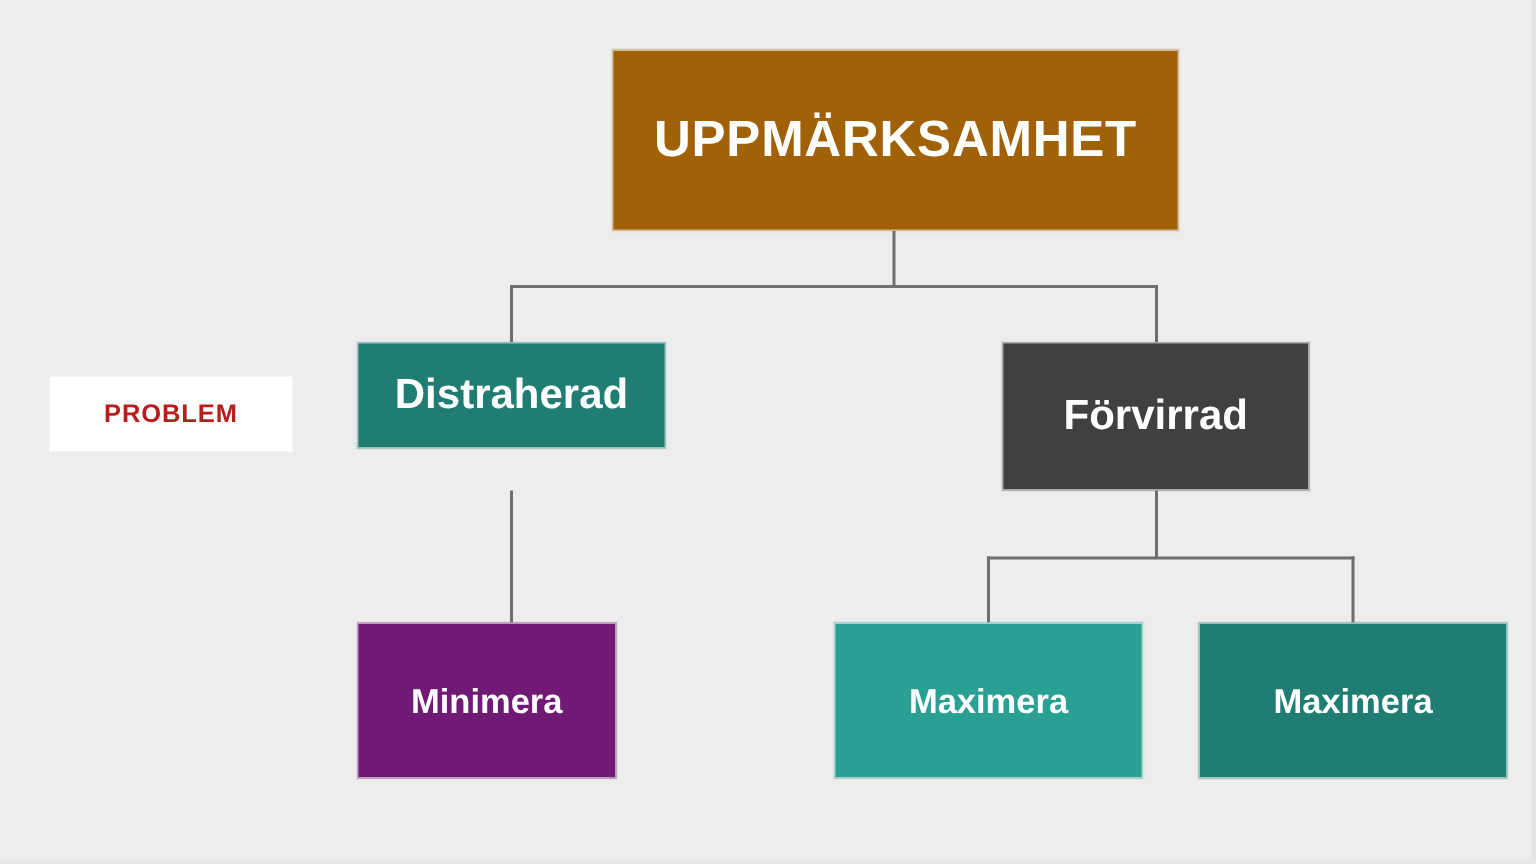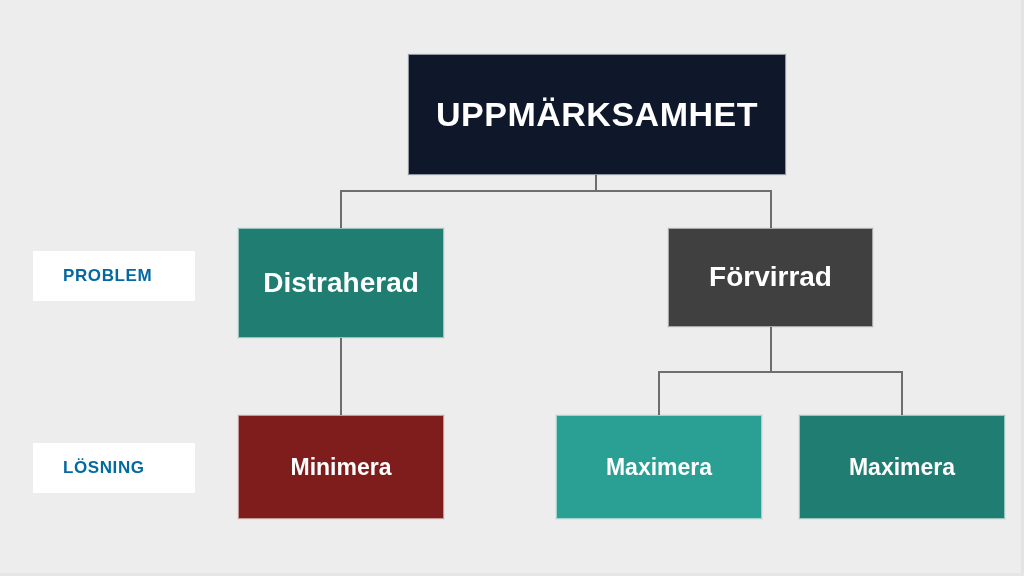--- a/index.html
+++ b/index.html
@@ -56,47 +56,46 @@
     font-weight: bold;
     line-height: 1.15;
     border: 1px solid rgba(255,255,255,0.55);
     box-shadow: 0 0 0 1px rgba(0,0,0,0.04);
   }
   .node-root {
     left: 408px;
     top: 33px;
     width: 378px;
     height: 121px;
-    background: #0f172a;
+    background: #a16207;
     font-size: 34px;
     letter-spacing: 0.5px;
-    margin-top: 21px;
   }
   .node-p1 {
     left: 238px;
     top: 228px;
     width: 206px;
-    height: 110px;
+    height: 71px;
     background: #1f7e71;
     font-size: 28px;
   }
   .node-p2 {
     left: 668px;
     top: 228px;
     width: 205px;
     height: 99px;
     background: #404040;
     font-size: 28px;
   }
   .node-s1 {
     left: 238px;
     top: 415px;
-    width: 206px;
+    width: 173px;
     height: 104px;
-    background: #7f1d1d;
+    background: #701a75;
     font-size: 23px;
   }
   .node-s2 {
     left: 556px;
     top: 415px;
     width: 206px;
     height: 104px;
     background: #2aa094;
     font-size: 23px;
   }
@@ -108,27 +107,27 @@
     background: #1f7e71;
     font-size: 23px;
   }
   .node .txt { display: block; padding: 0 6px; }
 
   
   .row-label {
     position: absolute;
     box-sizing: border-box;
     background: #ffffff;
-    color: #0369a1;
+    color: #b91c1c;
     font-weight: bold;
     font-size: 17px;
     letter-spacing: 0.6px;
     display: flex;
     align-items: center;
-    padding-left: 30px;
+    justify-content: center;
   }
   .row-label-problem {
     left: 33px;
     top: 251px;
     width: 162px;
     height: 50px;
   }
   .row-label-losning {
     left: 33px;
     top: 443px;
@@ -152,23 +151,20 @@
   <div class="line v" style="left:340px; top:327px; height:88px;"></div>
 
   <div class="line v" style="left:770px; top:327px; height:45px;"></div>
   <div class="line h" style="left:658px; top:371px; width:245px;"></div>
   <div class="line v" style="left:658px; top:371px; height:44px;"></div>
   <div class="line v" style="left:901px; top:371px; height:44px;"></div>
 
   <div class="row-label row-label-problem">
     <span>PROBLEM</span>
   </div>
-  <div class="row-label row-label-losning">
-    <span>LÖSNING</span>
-  </div>
 
   <div class="node node-root">
     <span class="txt">UPPMÄRKSAMHET</span>
   </div>
 
   <div class="node node-p1">
     <span class="txt">Distraherad</span>
   </div>
   <div class="node node-p2">
     <span class="txt">Förvirrad</span>

